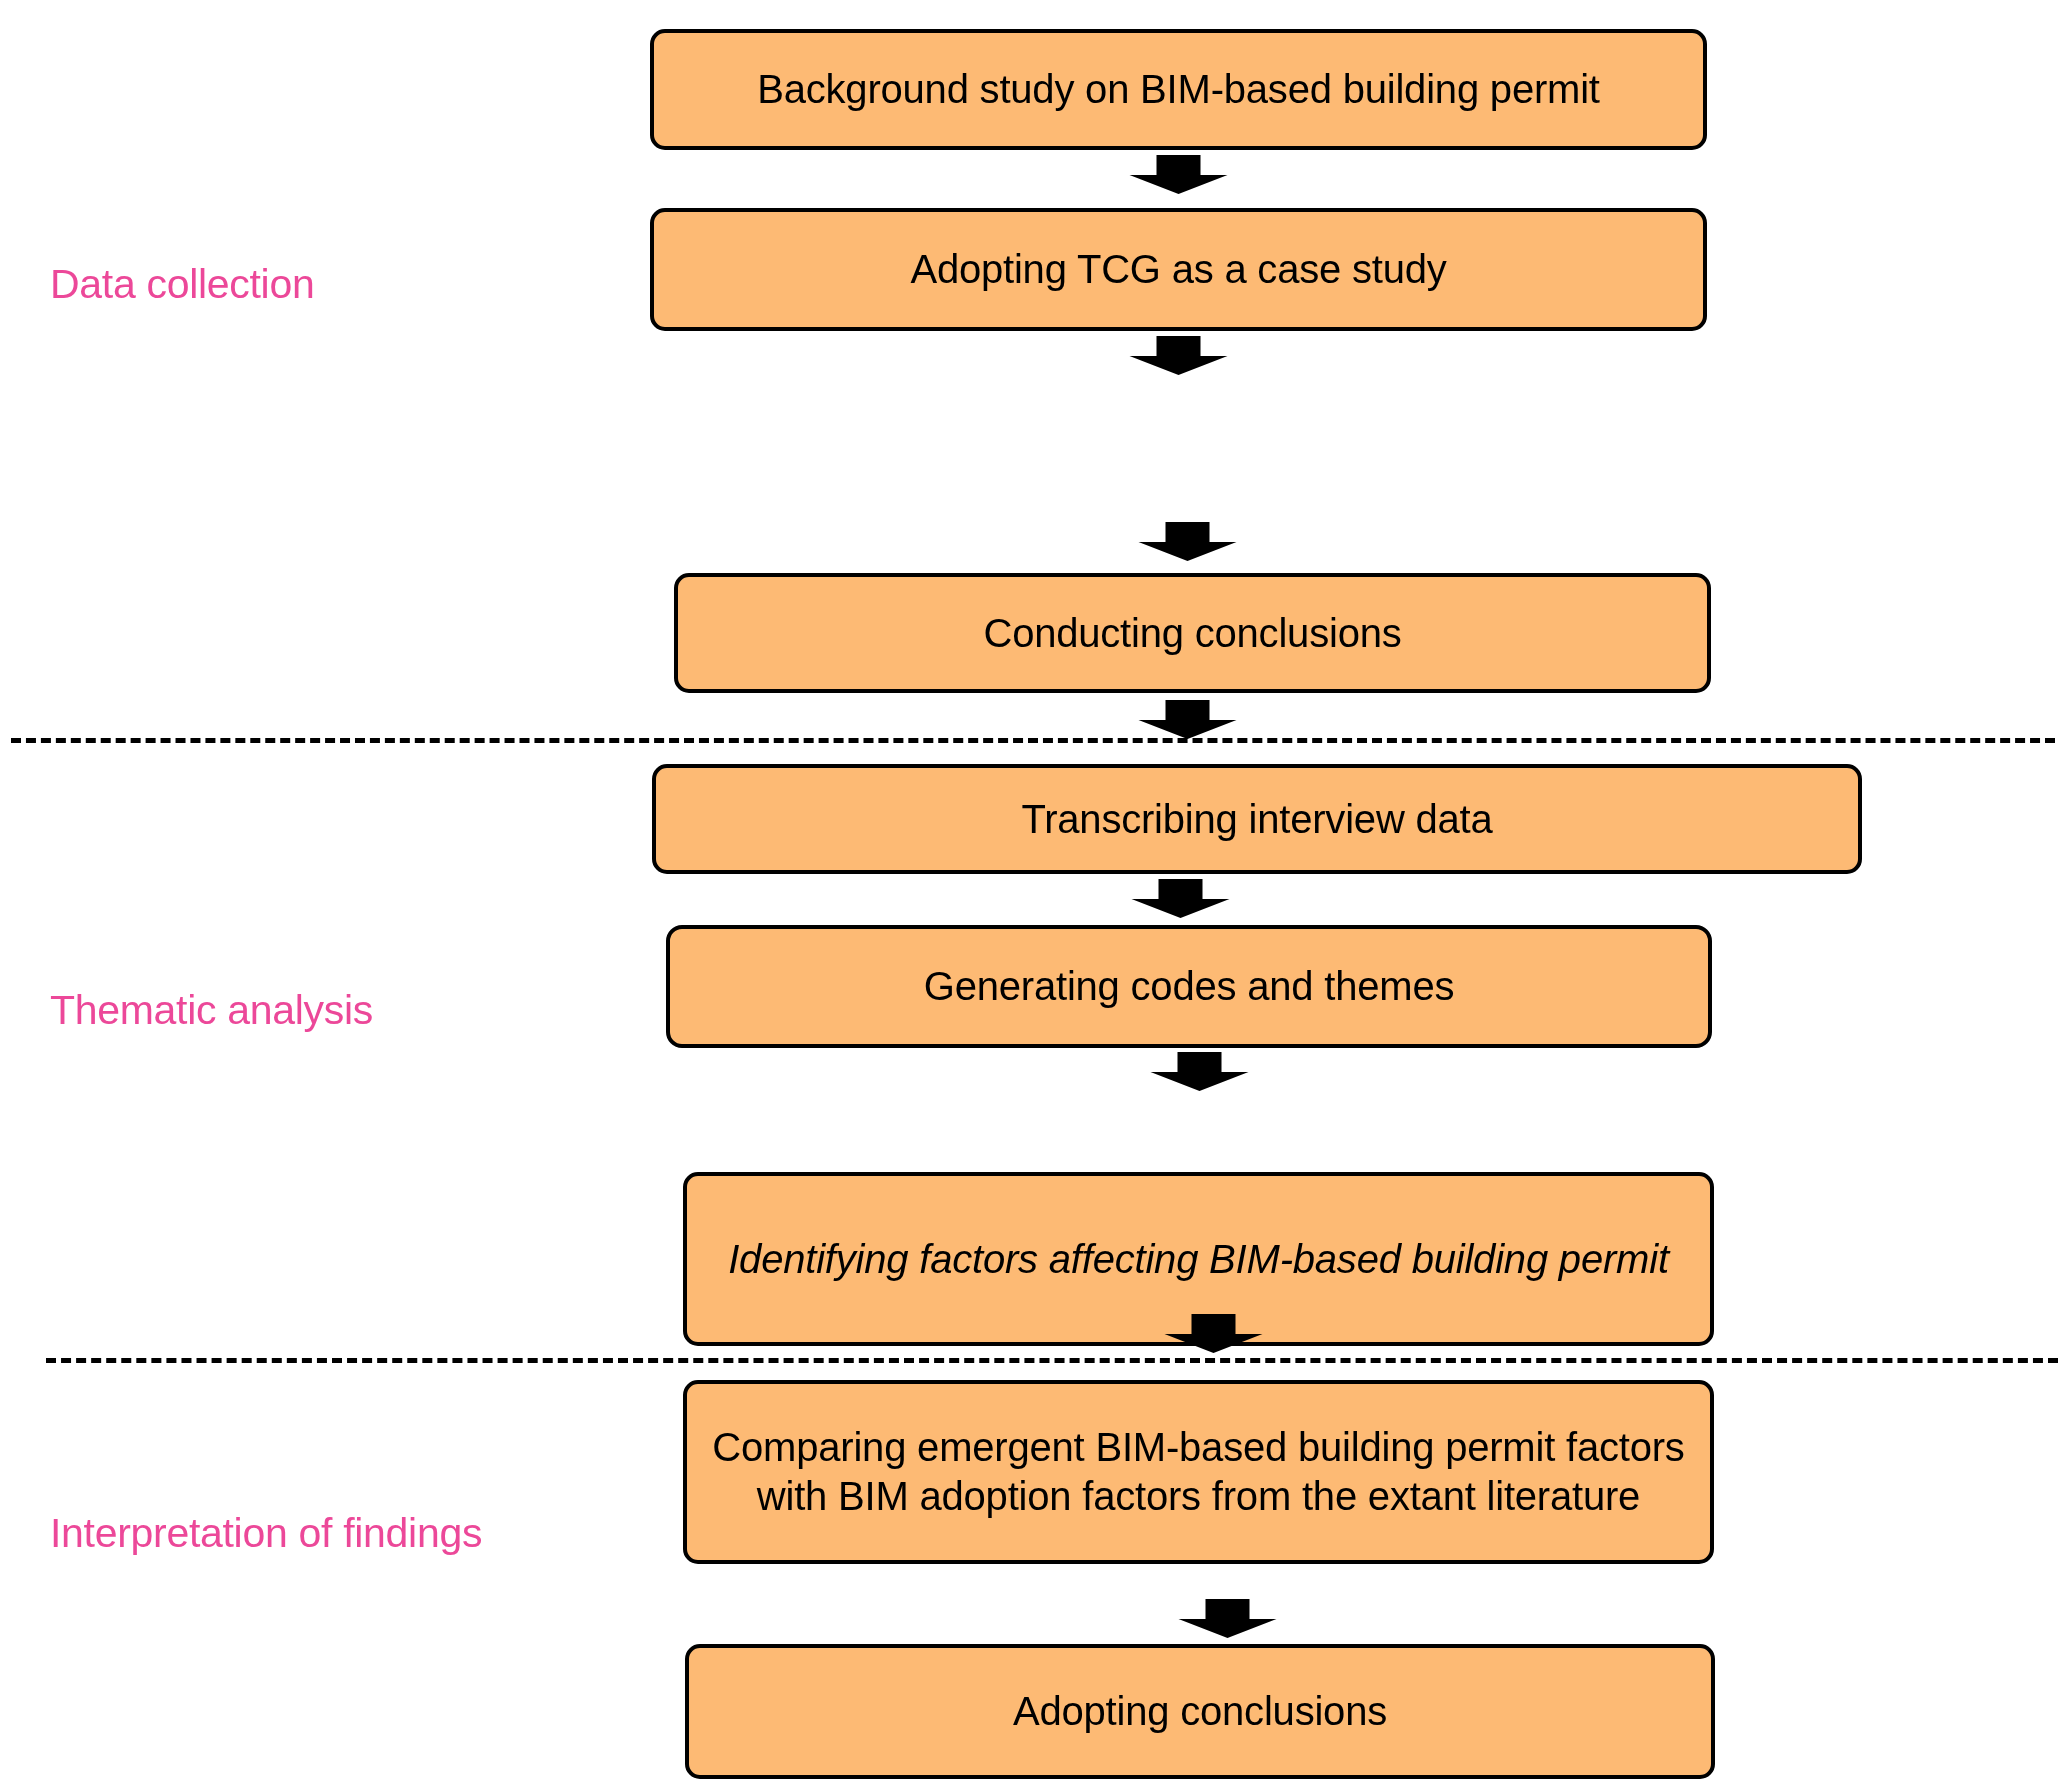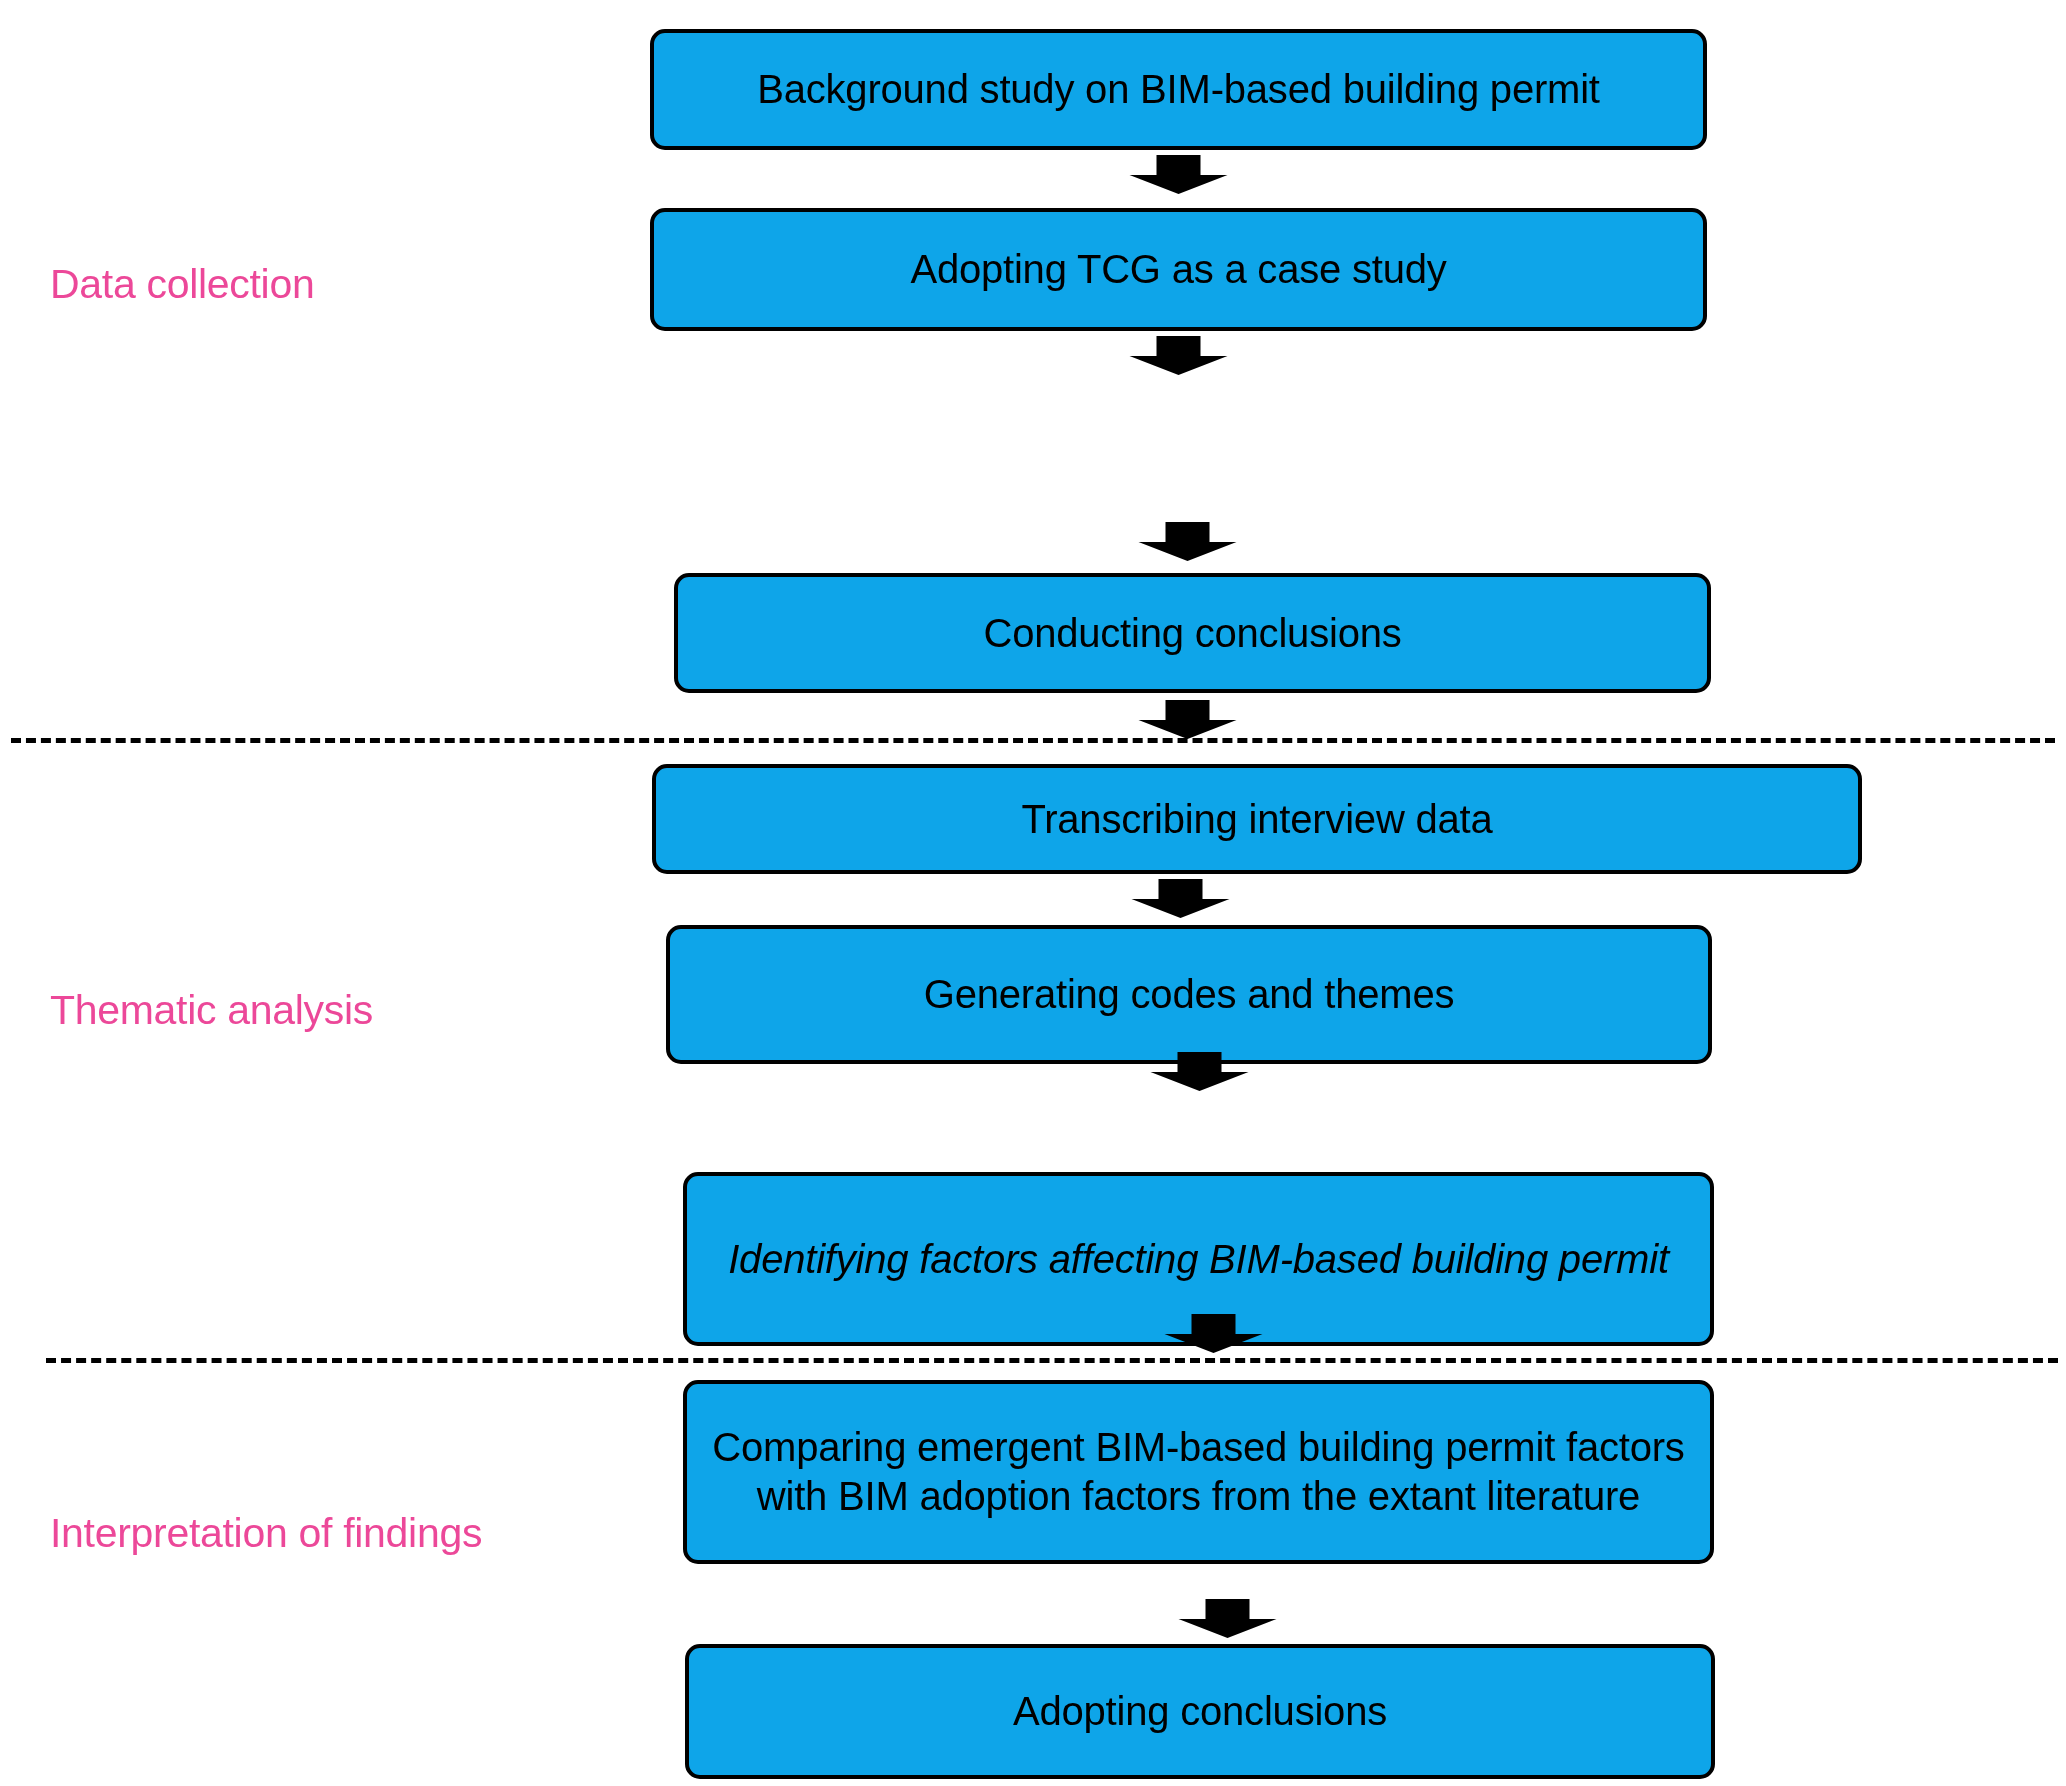--- a/index.html
+++ b/index.html
@@ -28,21 +28,21 @@
     white-space: nowrap;
     letter-spacing: -0.3px;
   }
 
   
   .node {
     position: absolute;
     box-sizing: border-box;
     border: 4.5px solid #000000;
     border-radius: 15px;
-    background: #0ea5e9;
+    background: #fdba74;
     display: flex;
     align-items: center;
     justify-content: center;
     text-align: center;
   }
   .node-label {
     font-family: "Liberation Sans", sans-serif;
     font-size: 40px;
     line-height: 1.22;
     color: #000000;
@@ -119,21 +119,21 @@
   <div class="node" style="left:652px; top:764px; width:1210px; height:110px;">
     <span class="node-label">Transcribing interview data</span>
   </div>
 
   <div class="arrow" style="left:1131px; top:879px;">
     <svg width="99" height="39" viewBox="0 0 196 78">
       <polygon points="54,0 142,0 142,40 196,40 98,78 0,40 54,40" fill="#000000"></polygon>
     </svg>
   </div>
 
-  <div class="node" style="left:666px; top:925px; width:1046px; height:139px;">
+  <div class="node" style="left:666px; top:925px; width:1046px; height:123px;border-radius:16px;">
     <span class="node-label">Generating codes and themes</span>
   </div>
 
   <div class="arrow" style="left:1150px; top:1052px;">
     <svg width="99" height="39" viewBox="0 0 196 78">
       <polygon points="54,0 142,0 142,40 196,40 98,78 0,40 54,40" fill="#000000"></polygon>
     </svg>
   </div>
 
   <div class="node" style="left:683px; top:1172px; width:1031px; height:174px;font-style:italic;">

